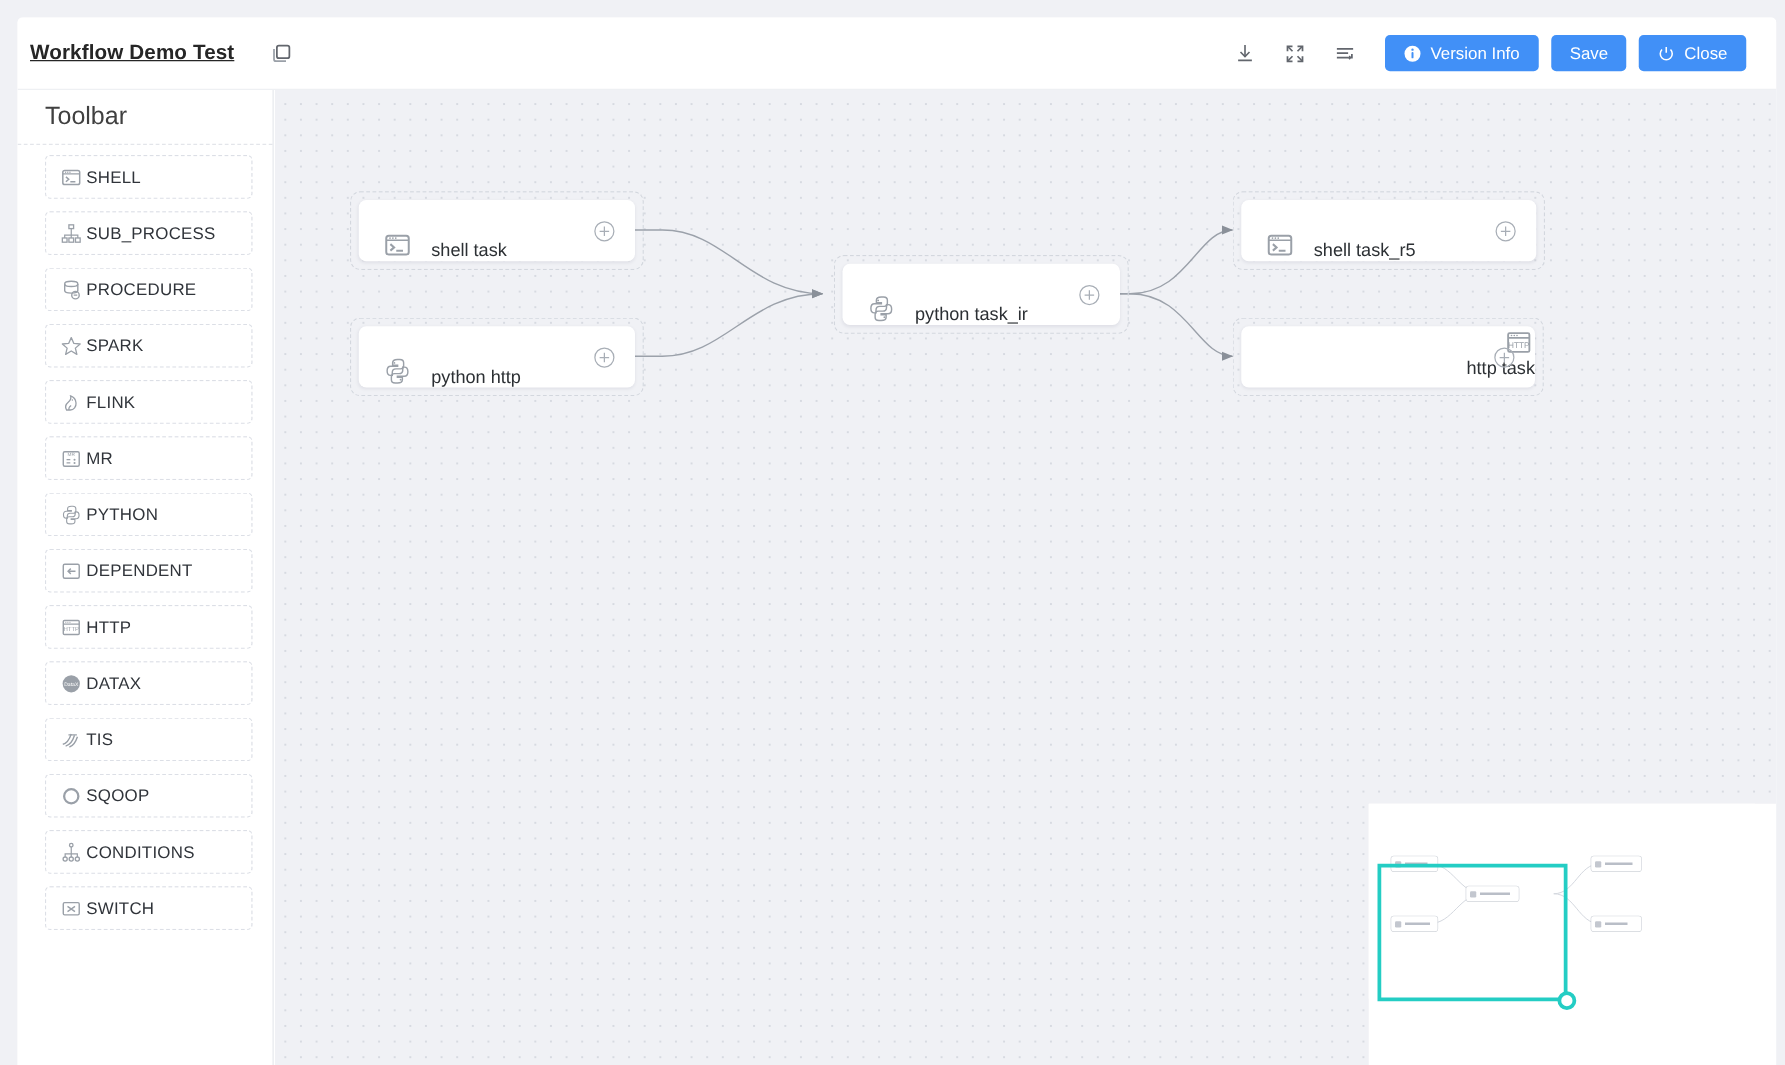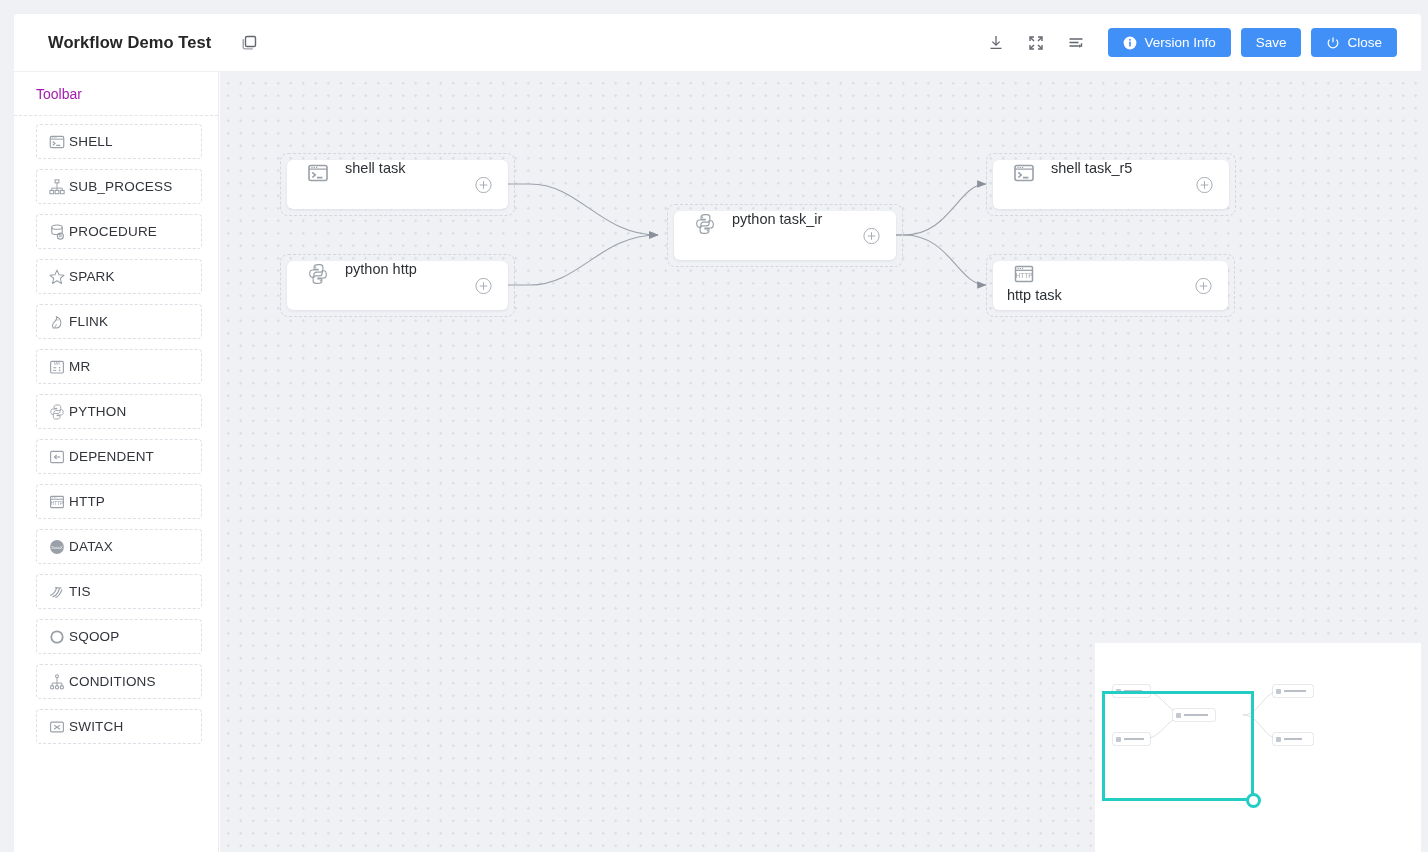--- a/index.html
+++ b/index.html
@@ -20,23 +20,23 @@
 
   
   .header {
     position: absolute; left: 0; top: 0;
     width: 1407px; height: 58px;
     background: #ffffff;
     border-bottom: 1px solid #eef0f3;
     display: flex; align-items: center;
   }
   .title {
-    margin-left: 34px;
+    margin-left: 10px;
     font-size: 16.5px; font-weight: bold;
-    color: #262626; letter-spacing: 0.1px;
+    color: #262626; letter-spacing: 0.1px; text-decoration: underline;
   }
   .copy-icon {
     margin-left: 28px; width: 20px; height: 20px;
     display: flex; align-items: center; justify-content: center;
     cursor: pointer;
   }
   .hdr-right {
     margin-left: auto; display: flex; align-items: center;
     margin-right: 24px; gap: 0;
   }
@@ -61,21 +61,21 @@
   
   .sidebar {
     position: absolute; left: 0; top: 58px;
     width: 205px; height: 780px;
     background: #ffffff;
     border-right: 1px solid #e8eaee;
   }
   .sb-head {
     height: 44px; display: flex; align-items: center;
     padding-left: 22px;
-    font-size: 14px; color: #a21caf;
+    font-size: 20px; color: #404040;
     border-bottom: 1px dashed #e3e5ea;
   }
   .sb-list { padding: 8px 16px 0 22px; }
   .sb-item {
     height: 35px; margin-bottom: 10px;
     border: 1px dashed #dcdfe6; border-radius: 4px;
     display: flex; align-items: center;
     padding-left: 10px; cursor: grab;
     background: #fff;
   }
@@ -99,21 +99,21 @@
     background-position: 2px 5px;
     overflow: hidden;
   }
   .edges { position: absolute; left: 0; top: 0; width: 1201px; height: 780px; }
 
   .node {
     position: absolute;
     background: #ffffff;
     border-radius: 6px;
     box-shadow: 0 1px 3px rgba(20,30,60,.08);
-    display: flex; align-items: flex-start;
+    display: flex; align-items: flex-end;
     cursor: move;
   }
   .node::after {
     content: ""; position: absolute;
     left: -7px; top: -7px; right: -7px; bottom: -7px;
     border: 1px dashed #d3d7de; border-radius: 8px;
     pointer-events: none;
   }
   .node .n-ic {
     margin-left: 18px; width: 26px; height: 26px; flex: none;

